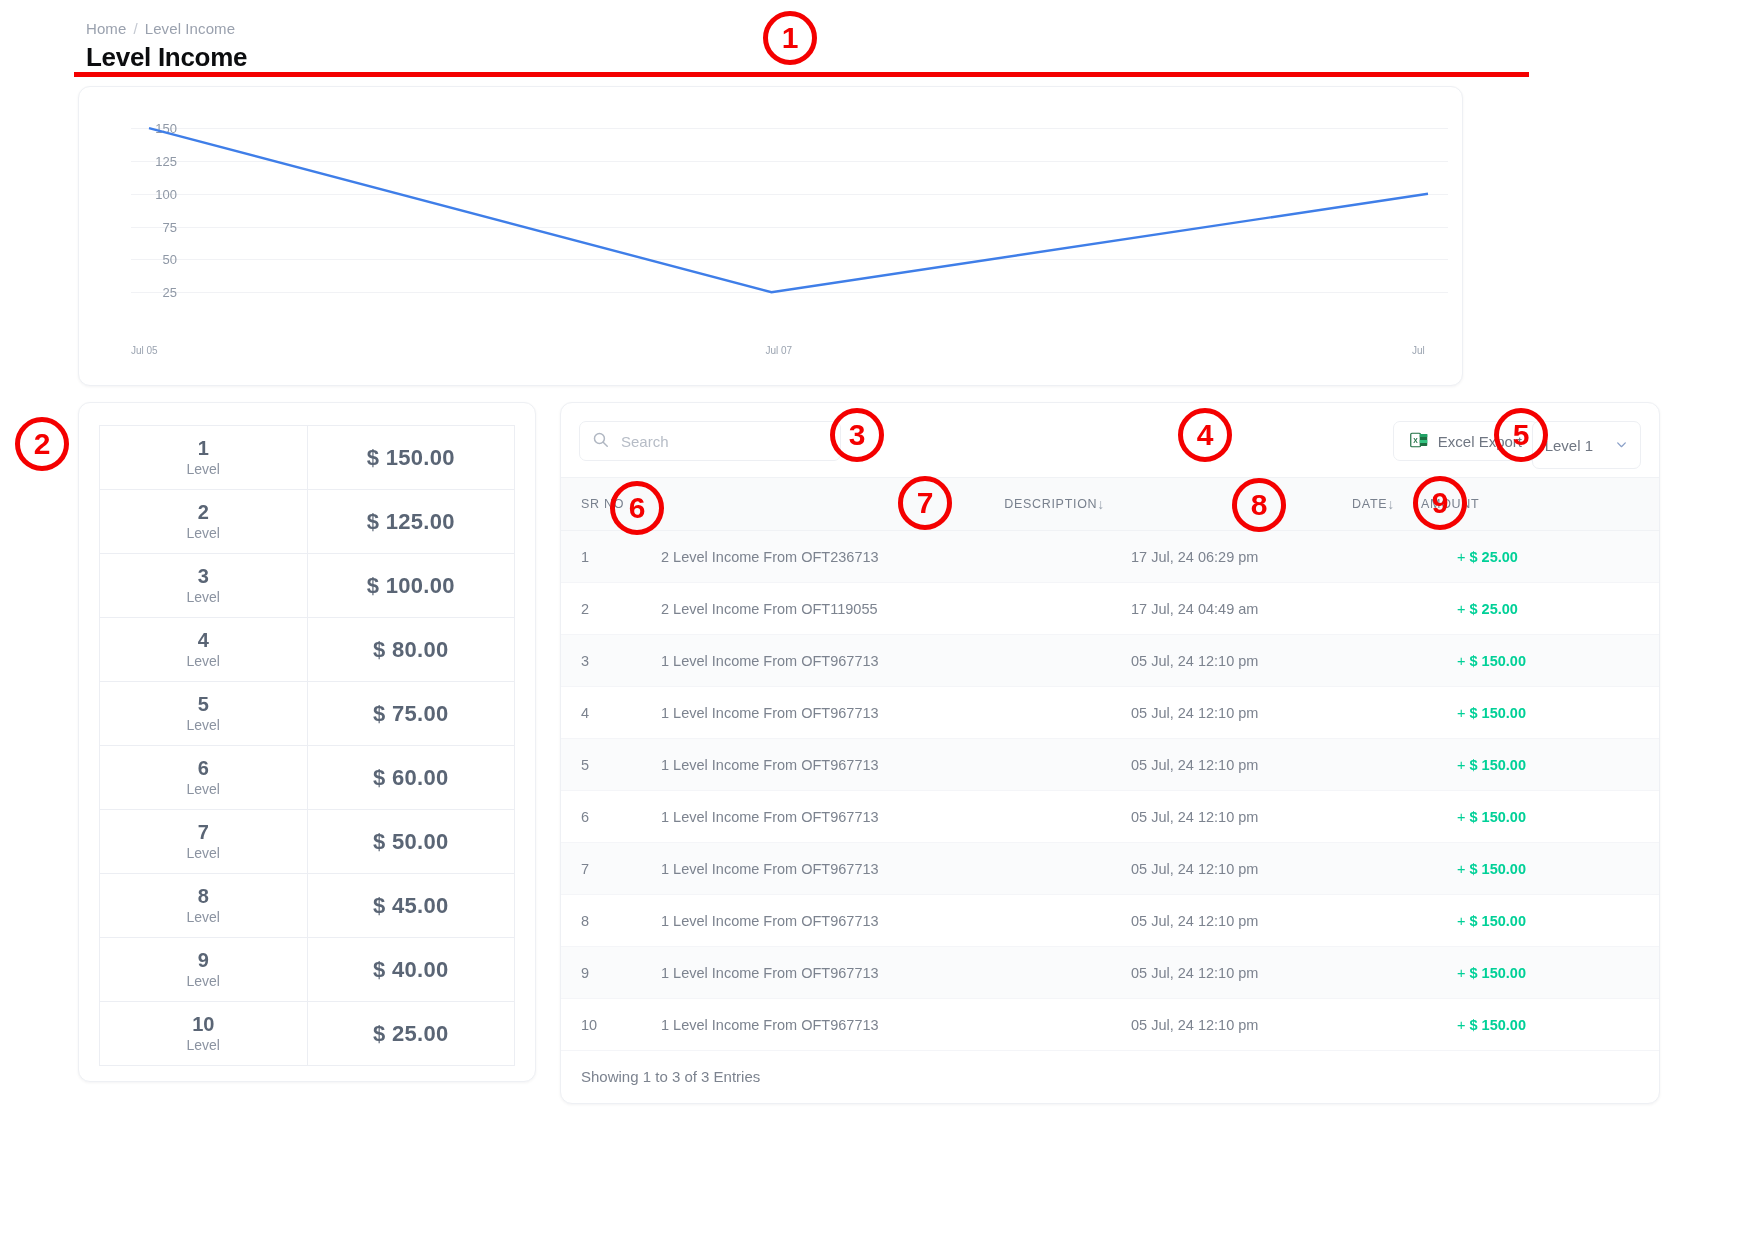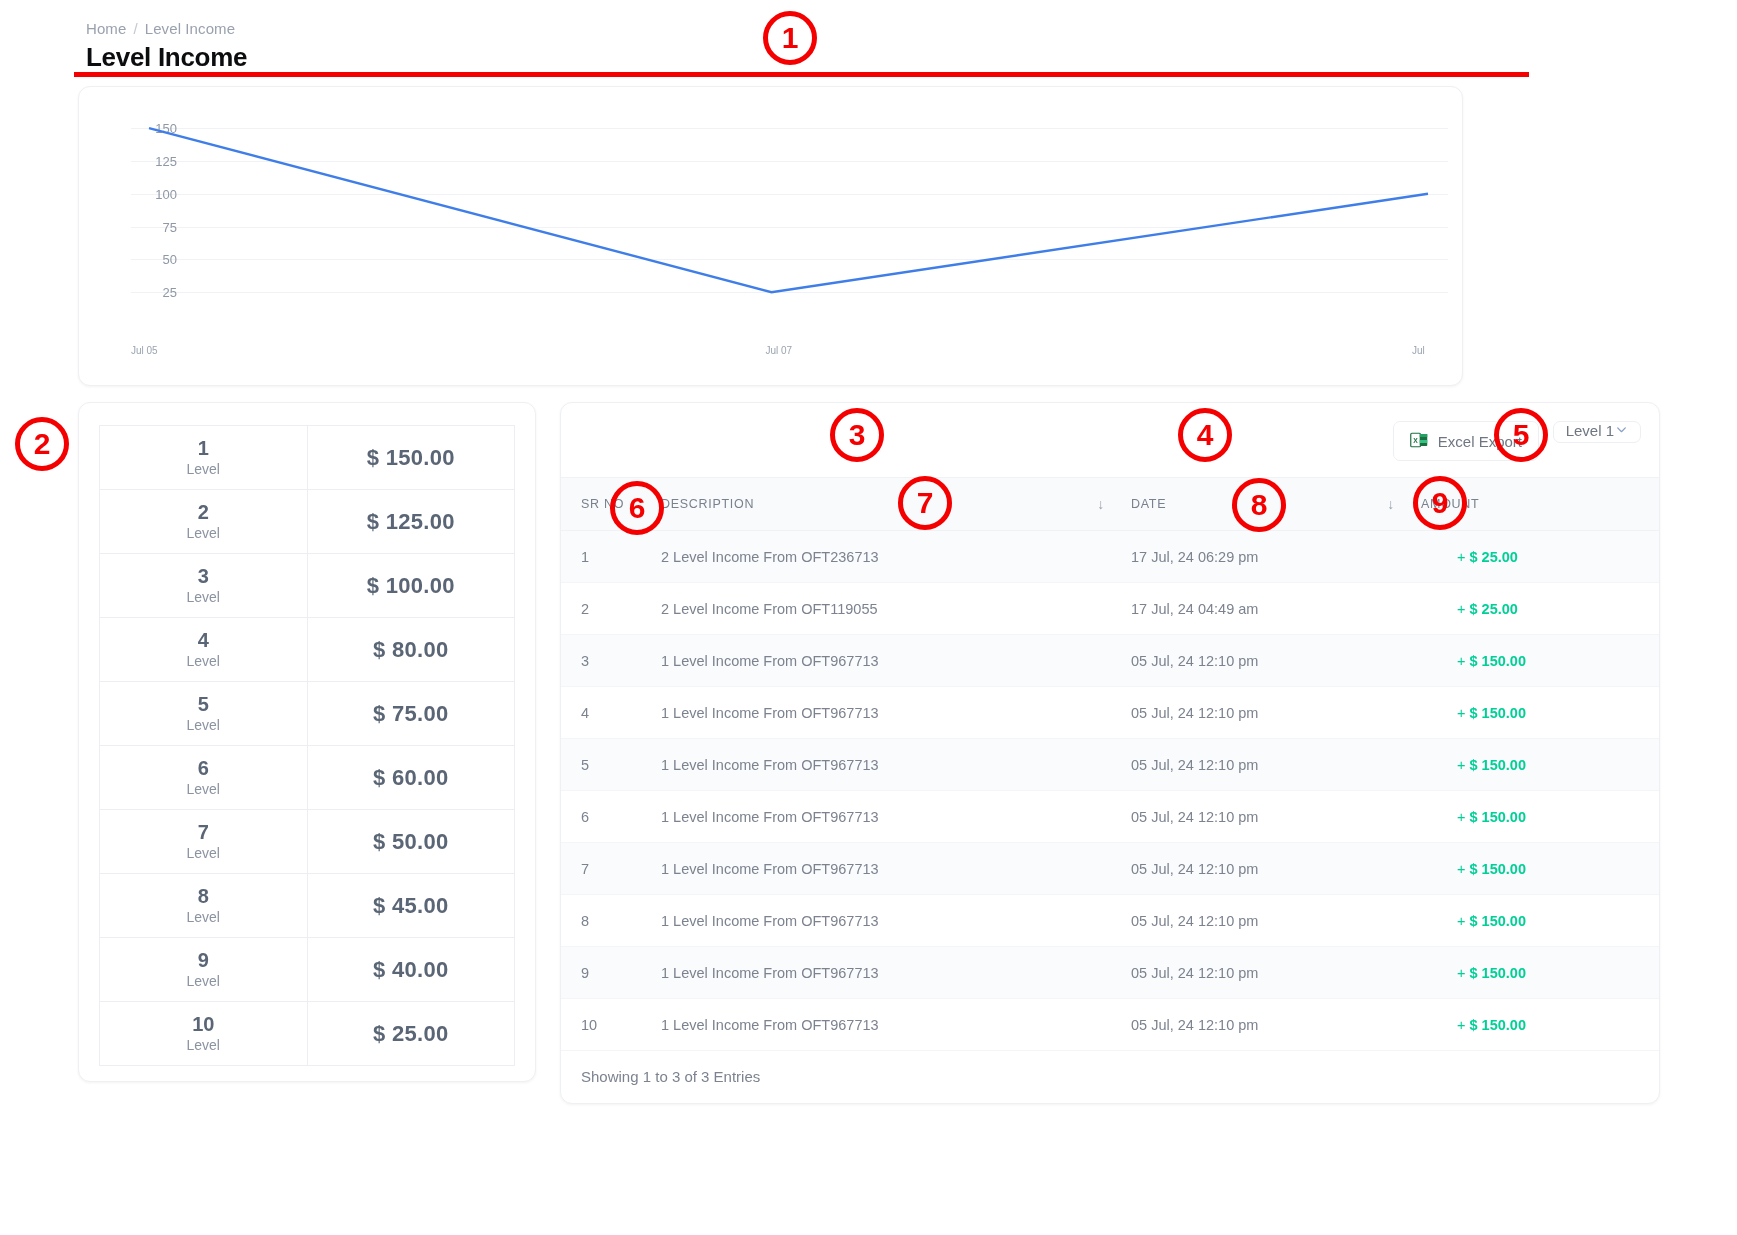--- a/index.html
+++ b/index.html
@@ -94,35 +94,35 @@
   .excel-btn {
     position: absolute; right: 120px; top: 18px;
     height: 40px; padding: 0 16px;
     border: 1px solid #edeff3; border-radius: 7px; background: #fff;
     display: flex; align-items: center; gap: 10px;
     font-size: 15px; color: #6f7682; cursor: pointer;
     font-family: "Liberation Sans", sans-serif;
   }
   .level-select {
     position: absolute; right: 18px; top: 18px;
-    height: 22px; padding: 0 12px;
+    height: 48px; padding: 0 12px;
     border: 1px solid #edeff3; border-radius: 7px; background: #fff;
-    display: flex; gap: 1px;
+    display: flex; align-items: center; gap: 22px;
     font-size: 15px; color: #6f7682; cursor: pointer;
   }
 
   table.dt { width: 100%; border-collapse: collapse; table-layout: fixed; }
   table.dt thead th {
     background: #f9fafb;
     font-size: 12.5px; font-weight: normal; color: #79818e;
     letter-spacing: .7px; text-align: left;
     padding: 18px 0 18px 0; height: 52px;
     border-top: 1px solid #f0f2f5; border-bottom: 1px solid #f0f2f5;
   }
-  .th-inner { display: flex; align-items: center; justify-content: space-between; padding-right: 26px; }
+  .th-inner { display: flex; align-items: center; justify-content: flex-end; padding-right: 26px; }
   .sort-arrow { color: #9aa2ae; font-size: 14px; }
   table.dt tbody td {
     font-size: 14.5px; color: #7c838f;
     padding: 0; height: 52px; vertical-align: middle;
     border-bottom: 1px solid #f4f5f8;
   }
   table.dt tbody tr.odd td { background: #fafbfc; }
   .amt { color: #00d097; font-weight: bold; font-size: 14.5px; white-space: nowrap; margin-left: 36px; }
   .amt .plus { font-weight: normal; }
   .col-sr  { width: 100px; padding-left: 20px !important; }
@@ -275,20 +275,29 @@
             <td>
               <div class="lv-amt">$ 25.00</div>
             </td>
           </tr>
         </tbody>
     </table>
   </div>
 
   <div class="card data-card">
     <div class="toolbar">
+      <div class="search-wrap">
+        <span>
+          <svg width="17" height="17" viewBox="0 0 24 24" fill="none" stroke="#b0b7c2" stroke-width="2.1">
+            <circle cx="10.5" cy="10.5" r="7"></circle>
+              <line x1="15.8" y1="15.8" x2="21.5" y2="21.5" stroke-linecap="round"></line>
+          </svg>
+        </span>
+        <input class="search-input" type="text" placeholder="Search" style="">
+      </div>
 
       <button class="excel-btn">
         <span>
           <svg width="18" height="18" viewBox="0 0 24 24">
             <rect x="1" y="3" width="13" height="18" rx="1.5" fill="#ffffff" stroke="#1d6f42" stroke-width="1.6"></rect>
             <text x="4.2" y="15.5" font-size="9" fill="#1d6f42" font-family="Liberation Sans, sans-serif" font-weight="bold">X</text>
             <rect x="13" y="4" width="10" height="16" rx="1" fill="#1d6f42"></rect>
             <rect x="13" y="4" width="10" height="4" fill="#21a366"></rect>
             <rect x="13" y="12" width="10" height="4" fill="#33c481"></rect>
           </svg>

